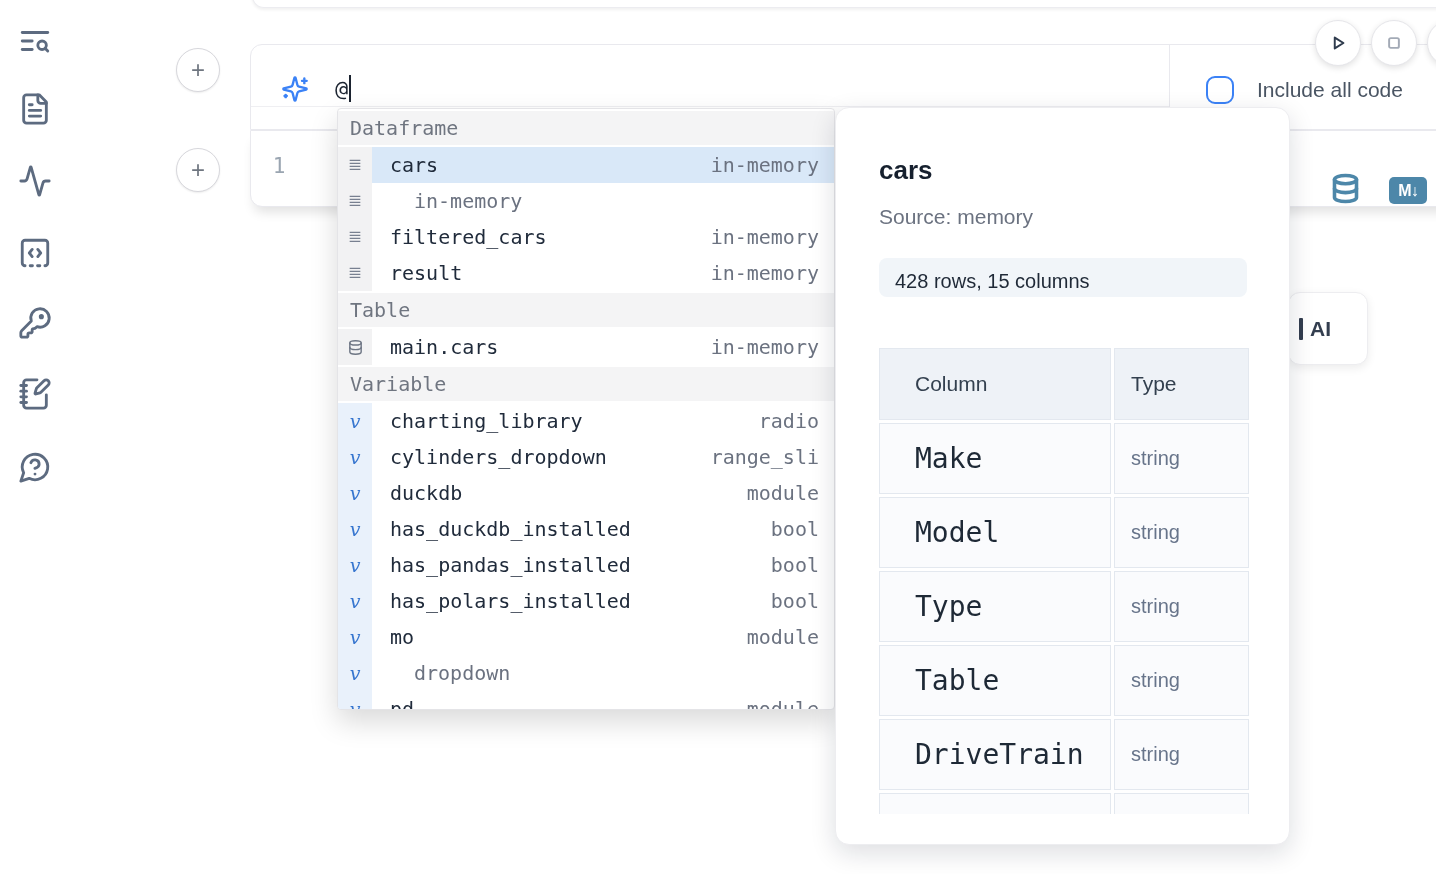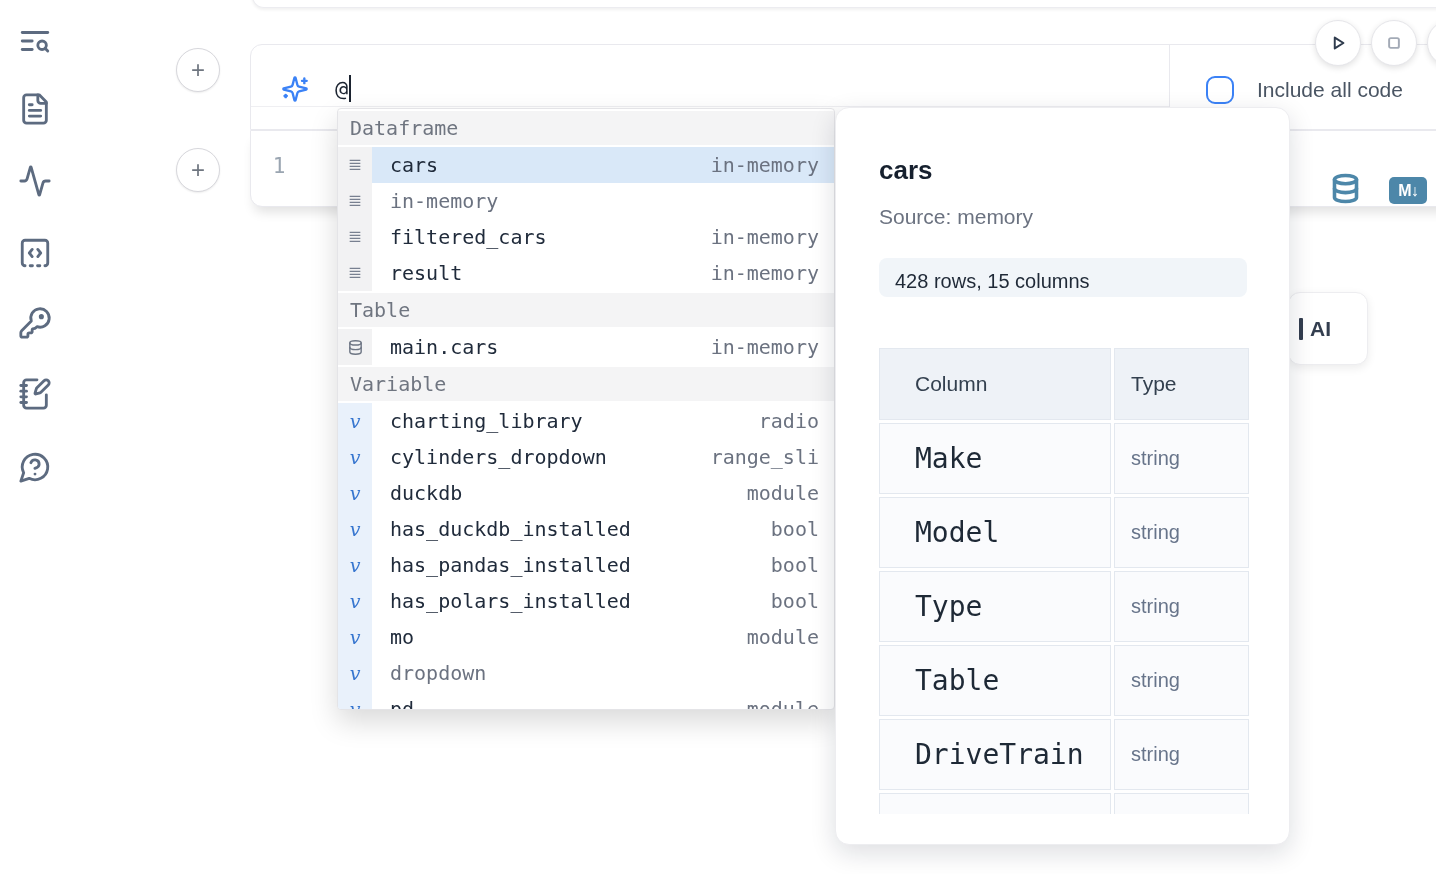--- a/index.html
+++ b/index.html
@@ -62,21 +62,21 @@
     box-shadow:0 12px 28px rgba(0,0,0,.15); font-family:"DejaVu Sans Mono",monospace; }
   .dd-head { height:34px; margin:2px 0; background:#f4f4f5; color:#6f7580; font-size:20px;
     line-height:34px; padding-left:12px; }
   .dd-item { display:flex; height:36px; align-items:stretch; cursor:pointer; }
   .dd-gutter { width:34px; flex:none; display:flex; align-items:center; justify-content:center;
     background:#f2f2f3; color:#788090; }
   .dd-gutter.var { background:#e9f1fb; }
   .dd-content { flex:1; display:flex; align-items:center; padding:0 15px 0 18px; min-width:0; }
   .dd-item.selected .dd-content { background:#d9e8f8; }
   .dd-name { flex:1; font-size:20px; color:#202b3b; white-space:pre; overflow:hidden; }
-  .dd-type { font-size:20px; color:#6b7280; white-space:pre; }
+  .dd-type { font-size:20px; color:#6b7280; white-space:pre;margin-left:24px; }
   .v-glyph { font-family:"DejaVu Serif",serif; font-style:italic; font-size:19px; color:#3776cf; }
 
   
   .ai-gen-btn { position:absolute; left:1288px; top:292px; width:80px; height:73px; background:#fff;
     border:1px solid #ededf0; border-radius:12px; box-shadow:0 3px 10px rgba(0,0,0,.08); z-index:10;
     display:flex; align-items:center; padding-left:10px; cursor:pointer; }
   .ai-gen-bar { width:4px; height:22px; background:#333e4f; border-radius:1px; margin-right:7px; }
   .ai-gen-label { font-size:21px; font-weight:bold; color:#333e4f; }
 
   

